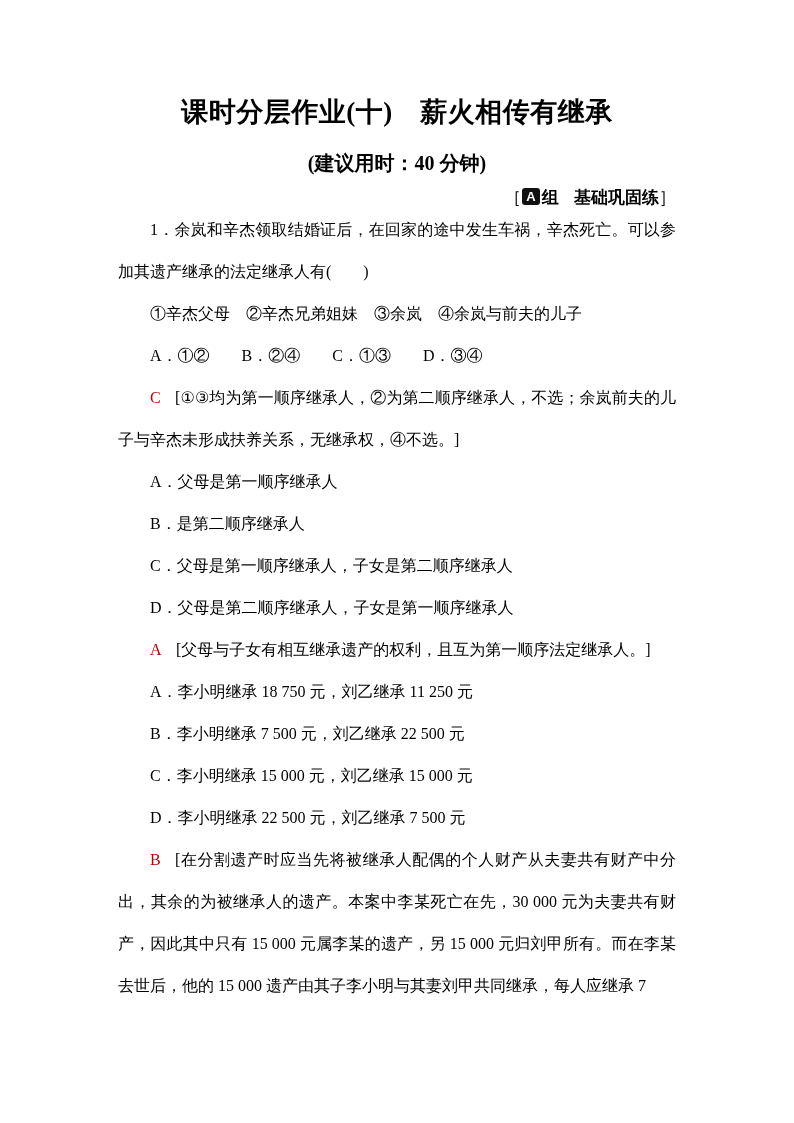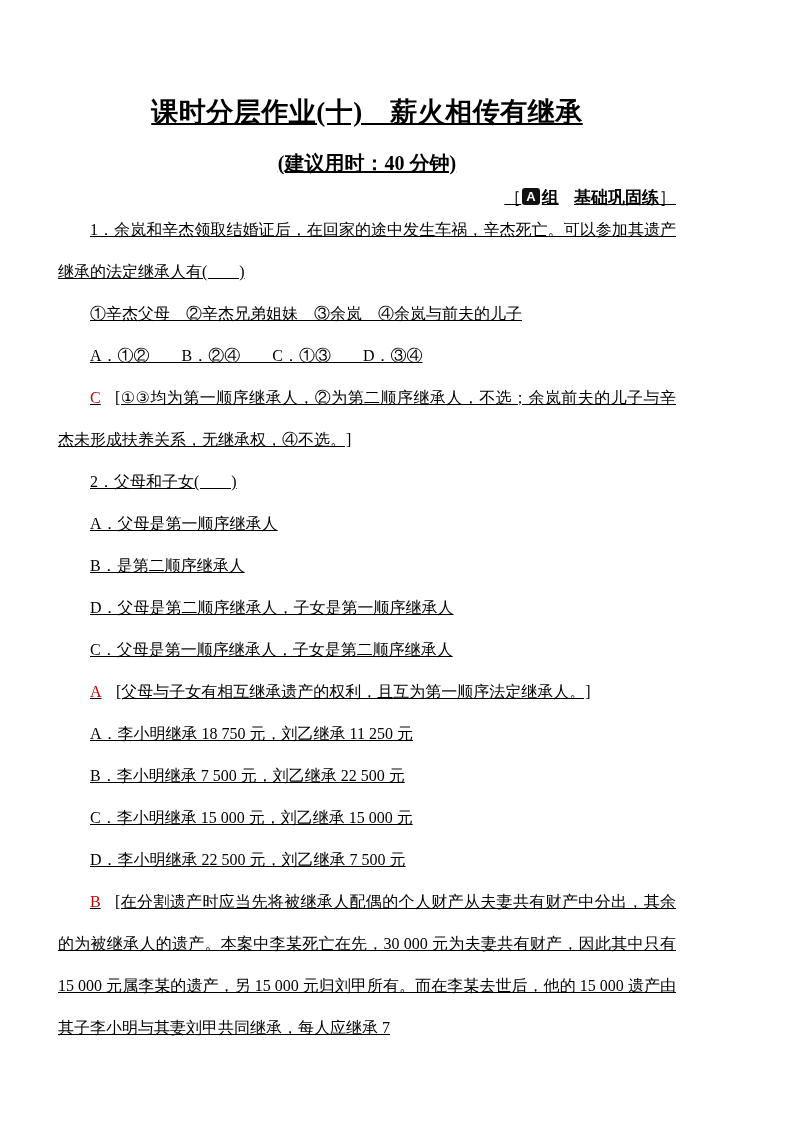--- a/index.html
+++ b/index.html
@@ -7,24 +7,23 @@
     padding: 0;
     background: #ffffff;
     width: 794px;
     height: 1123px;
     overflow: hidden;
   }
   .page {
     box-sizing: border-box;
     width: 794px;
     height: 817px;
-    padding: 96px 118px 40px 58px;
+    padding: 96px 118px 40px 118px;
     font-family: "Liberation Serif", "DejaVu Serif", serif;
     color: #000000;
-    text-decoration: underline;
   }
   .title {
     margin: 0;
     font-size: 27px;
     font-weight: 700;
     text-align: center;
     letter-spacing: 0.5px;
     line-height: 32px;
   }
   .time-note {
@@ -85,25 +84,24 @@
   <p class="time-note">(建议用时：40 分钟)</p>
 
   <p class="group-line"><span>［</span><span class="badge">A</span><span class="bold">组</span><span class="bold group-name">基础巩固练</span><span>］</span></p>
 
 
   <p class="para">1．余岚和辛杰领取结婚证后，在回家的途中发生车祸，辛杰死亡。可以参加其遗产继承的法定继承人有(　　)</p>
   <p class="para">①辛杰父母　②辛杰兄弟姐妹　③余岚　④余岚与前夫的儿子</p>
   <p class="para">A．①②　　B．②④　　C．①③　　D．③④</p>
   <p class="para"><span class="ans-letter">C</span><span>[①③均为第一顺序继承人，②为第二顺序继承人，不选；余岚前夫的儿子与辛杰未形成扶养关系，无继承权，④不选。]</span></p>
 
-  <p class="para">2．父母和子女(　　)</p>
   <p class="para">A．父母是第一顺序继承人</p>
   <p class="para">B．是第二顺序继承人</p>
+  <p class="para">C．父母是第一顺序继承人，子女是第二顺序继承人</p>
   <p class="para">D．父母是第二顺序继承人，子女是第一顺序继承人</p>
-  <p class="para">C．父母是第一顺序继承人，子女是第二顺序继承人</p>
   <p class="para"><span class="ans-letter">A</span><span>[父母与子女有相互继承遗产的权利，且互为第一顺序法定继承人。]</span></p>
 
   <p class="para">A．李小明继承 18 750 元，刘乙继承 11 250 元</p>
   <p class="para">B．李小明继承 7 500 元，刘乙继承 22 500 元</p>
   <p class="para">C．李小明继承 15 000 元，刘乙继承 15 000 元</p>
   <p class="para">D．李小明继承 22 500 元，刘乙继承 7 500 元</p>
   <p class="para"><span class="ans-letter">B</span><span>[在分割遗产时应当先将被继承人配偶的个人财产从夫妻共有财产中分出，其余的为被继承人的遗产。本案中李某死亡在先，30 000 元为夫妻共有财产，因此其中只有 15 000 元属李某的遗产，另 15 000 元归刘甲所有。而在李某去世后，他的 15 000 遗产由其子李小明与其妻刘甲共同继承，每人应继承 7</span></p>
 
 </div>
 

